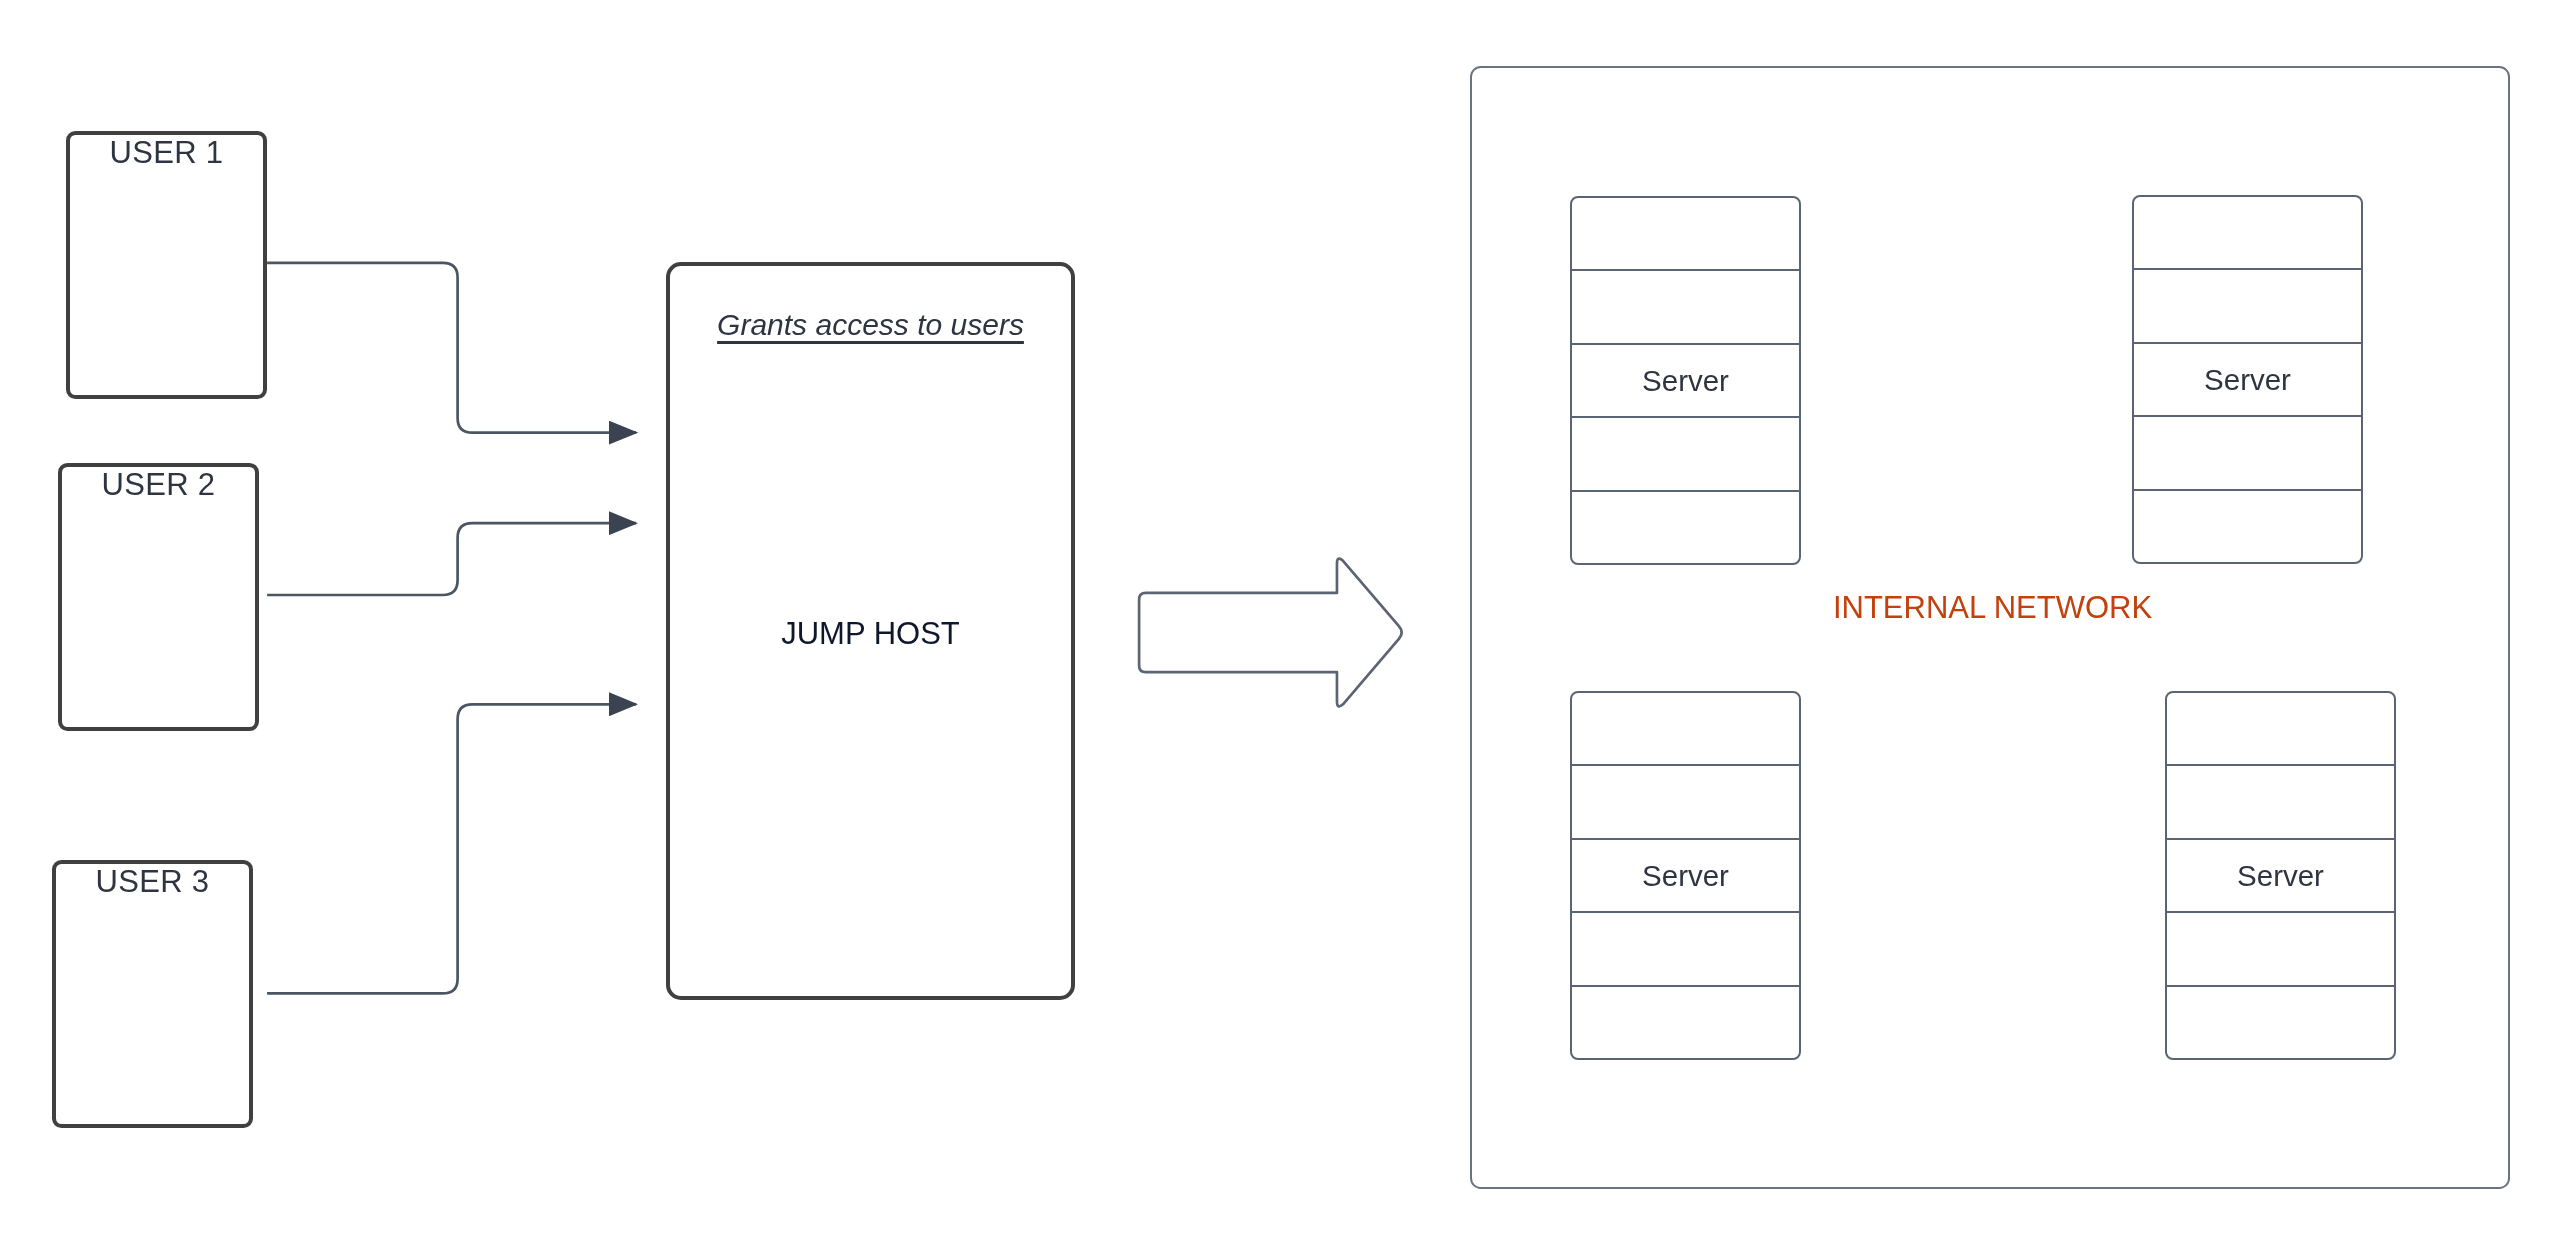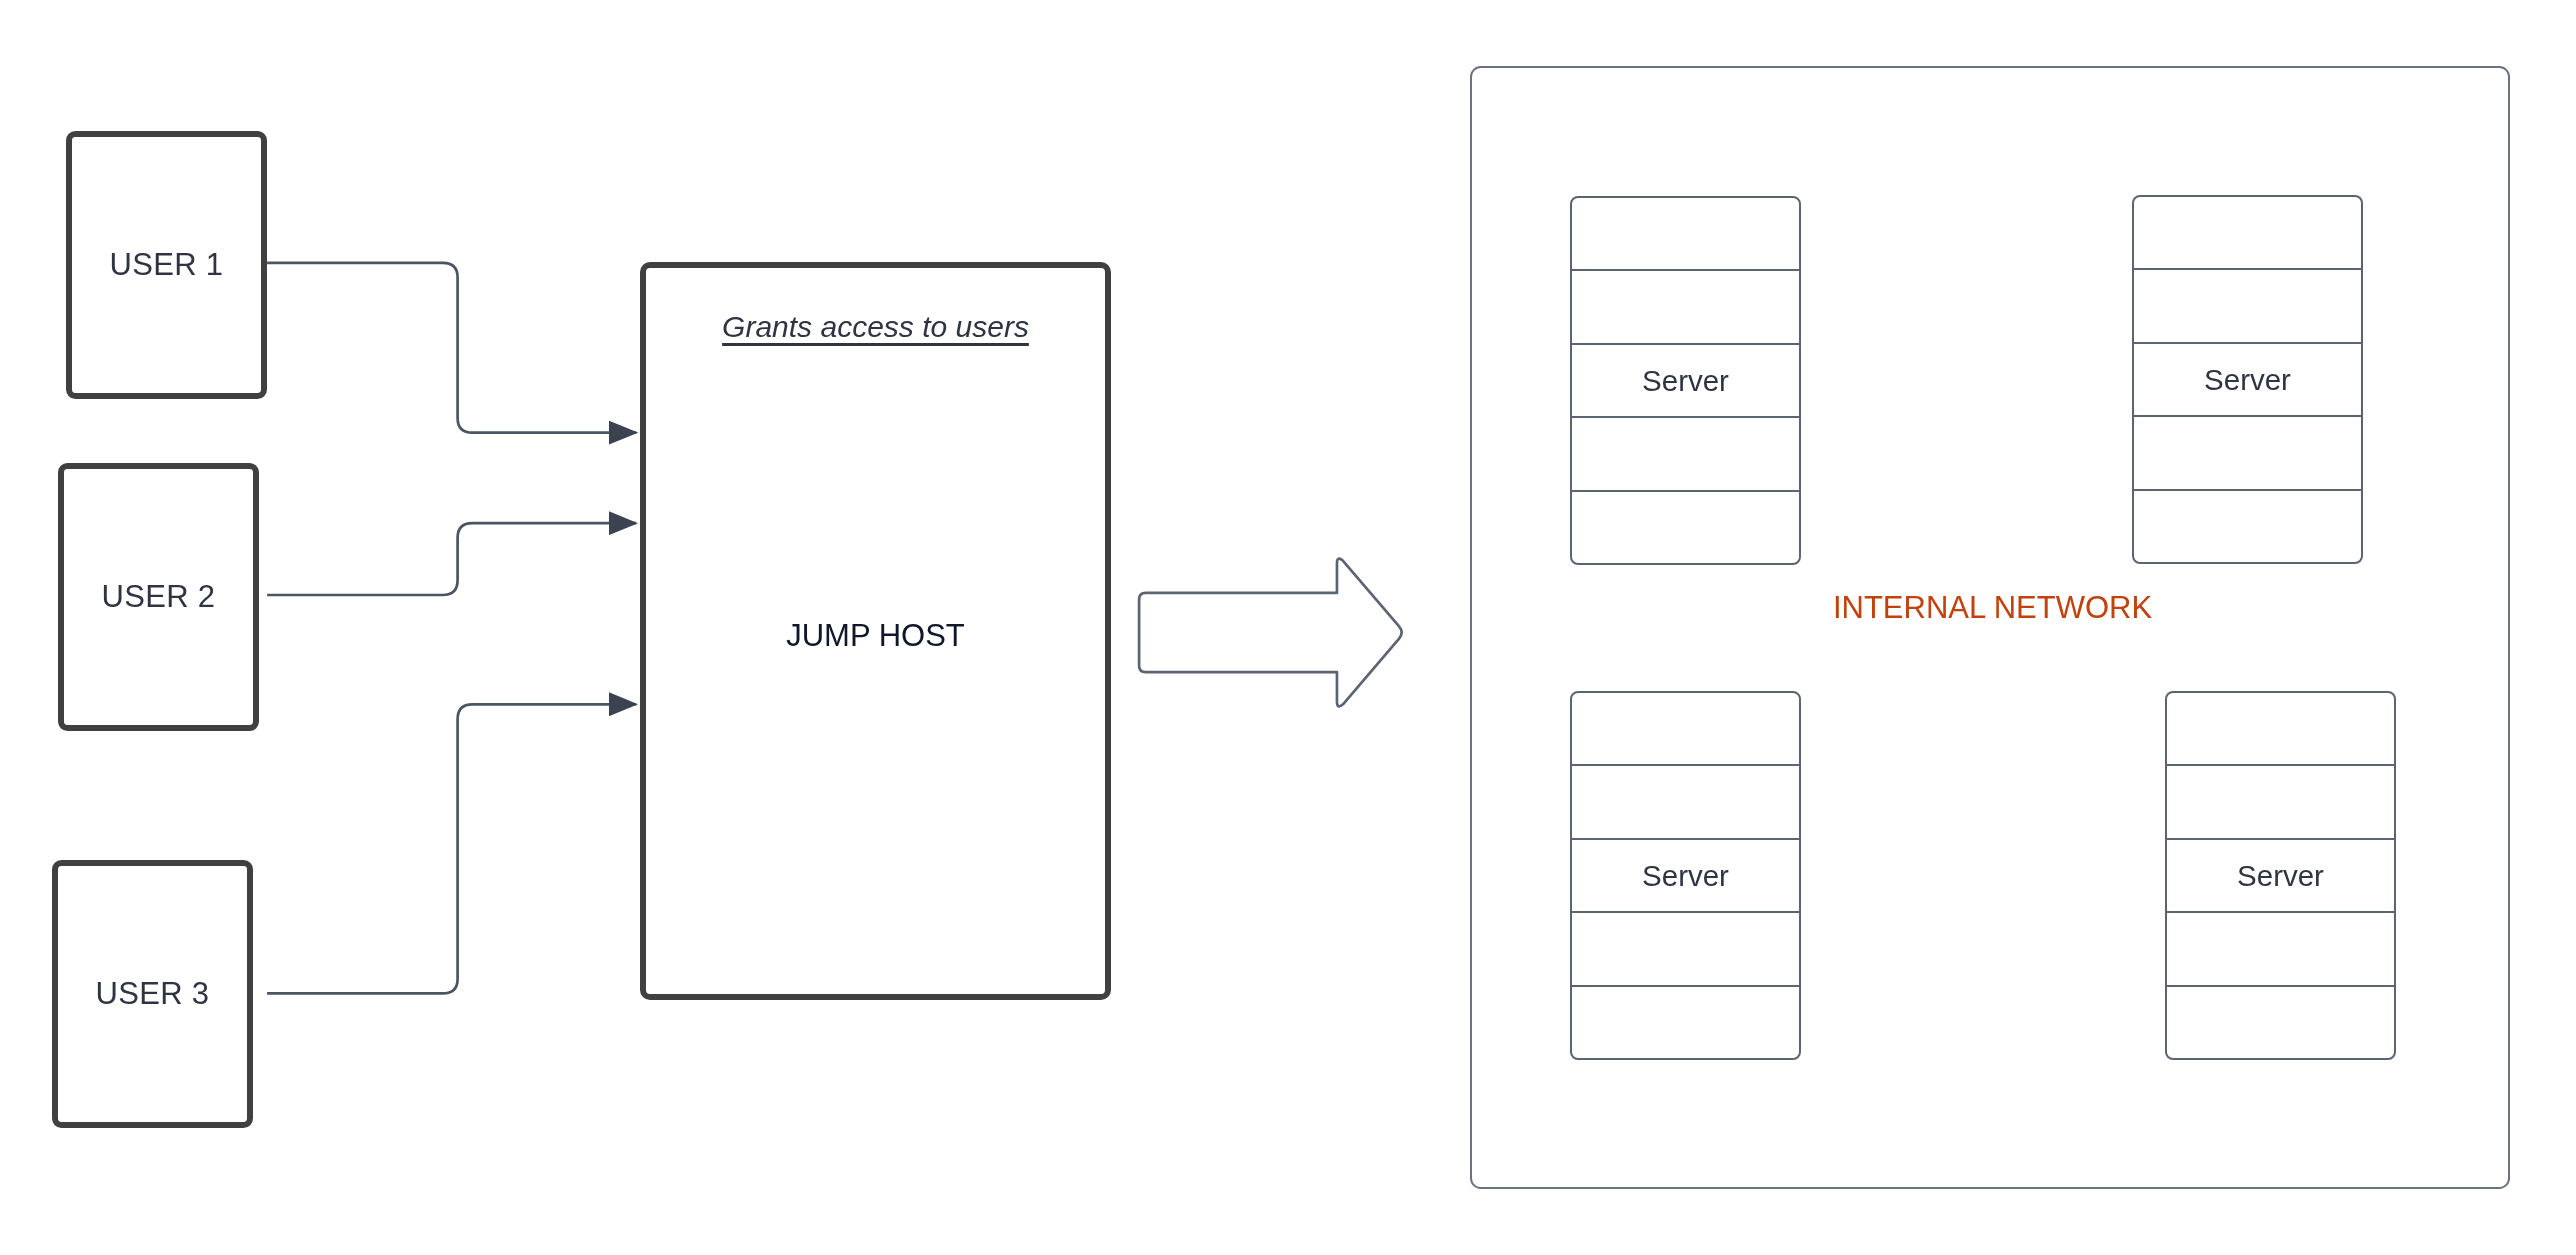--- a/index.html
+++ b/index.html
@@ -18,45 +18,45 @@
     position: relative;
     width: 2576px;
     height: 1255px;
     background: #ffffff;
   }
   
   .node {
     position: absolute;
     box-sizing: border-box;
     background: #ffffff;
-    border: 6px solid #404040;
+    border: 4px solid #404040;
     border-radius: 9.4px;
     display: flex;
-    align-items: center;
+    align-items: flex-start;
     justify-content: center;
   }
   .node-label {
     font-size: 31px;
     letter-spacing: 0.3px;
     color: #2e3440;
     white-space: nowrap;
   }
   
   .user-box { width: 201px; height: 268px; }
   #user-1 { left: 66px;  top: 131px; }
   #user-2 { left: 58px;  top: 463px; }
   #user-3 { left: 52px;  top: 860px; }
 
   
   #jump-host {
-    left: 640px;
+    left: 666px;
     top: 262px;
-    width: 471px;
+    width: 409px;
     height: 738px;
-    border-radius: 10px;
+    border-radius: 15px;
     display: block;
   }
   #jump-host .jh-note {
     position: absolute;
     left: 0;
     right: 0;
     top: 42px;
     text-align: center;
     font-size: 30px;
     font-style: italic;

